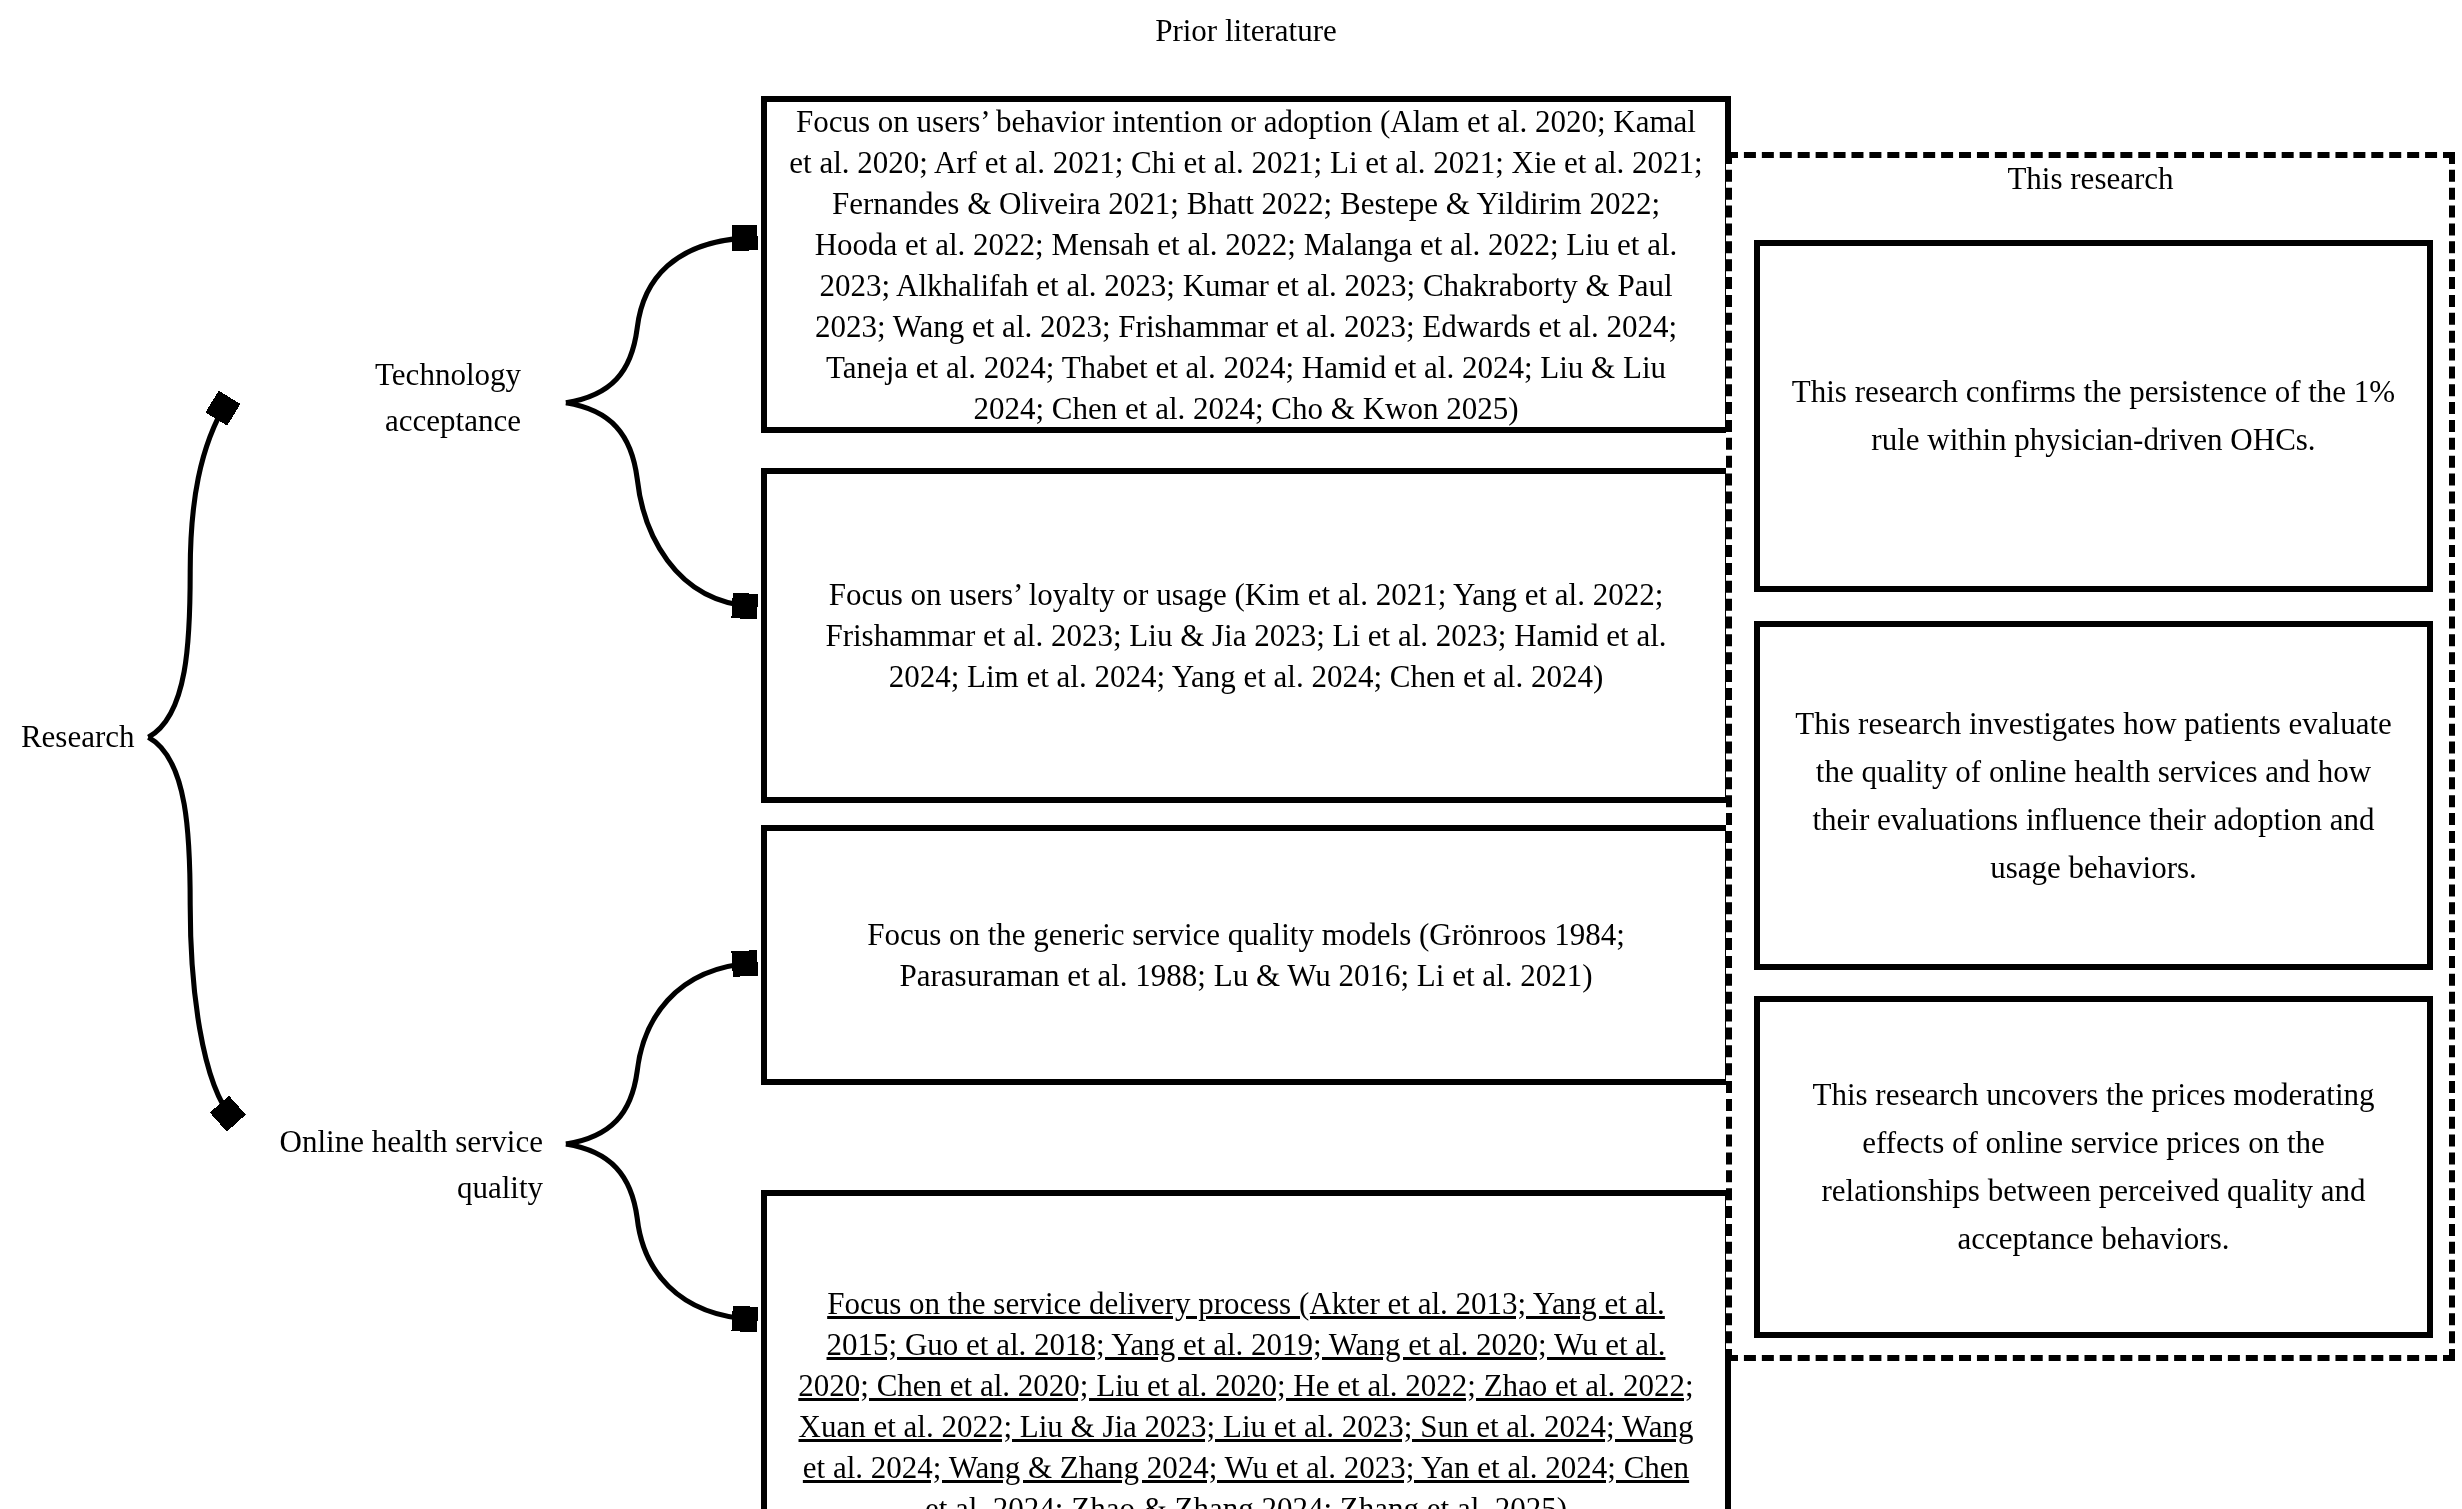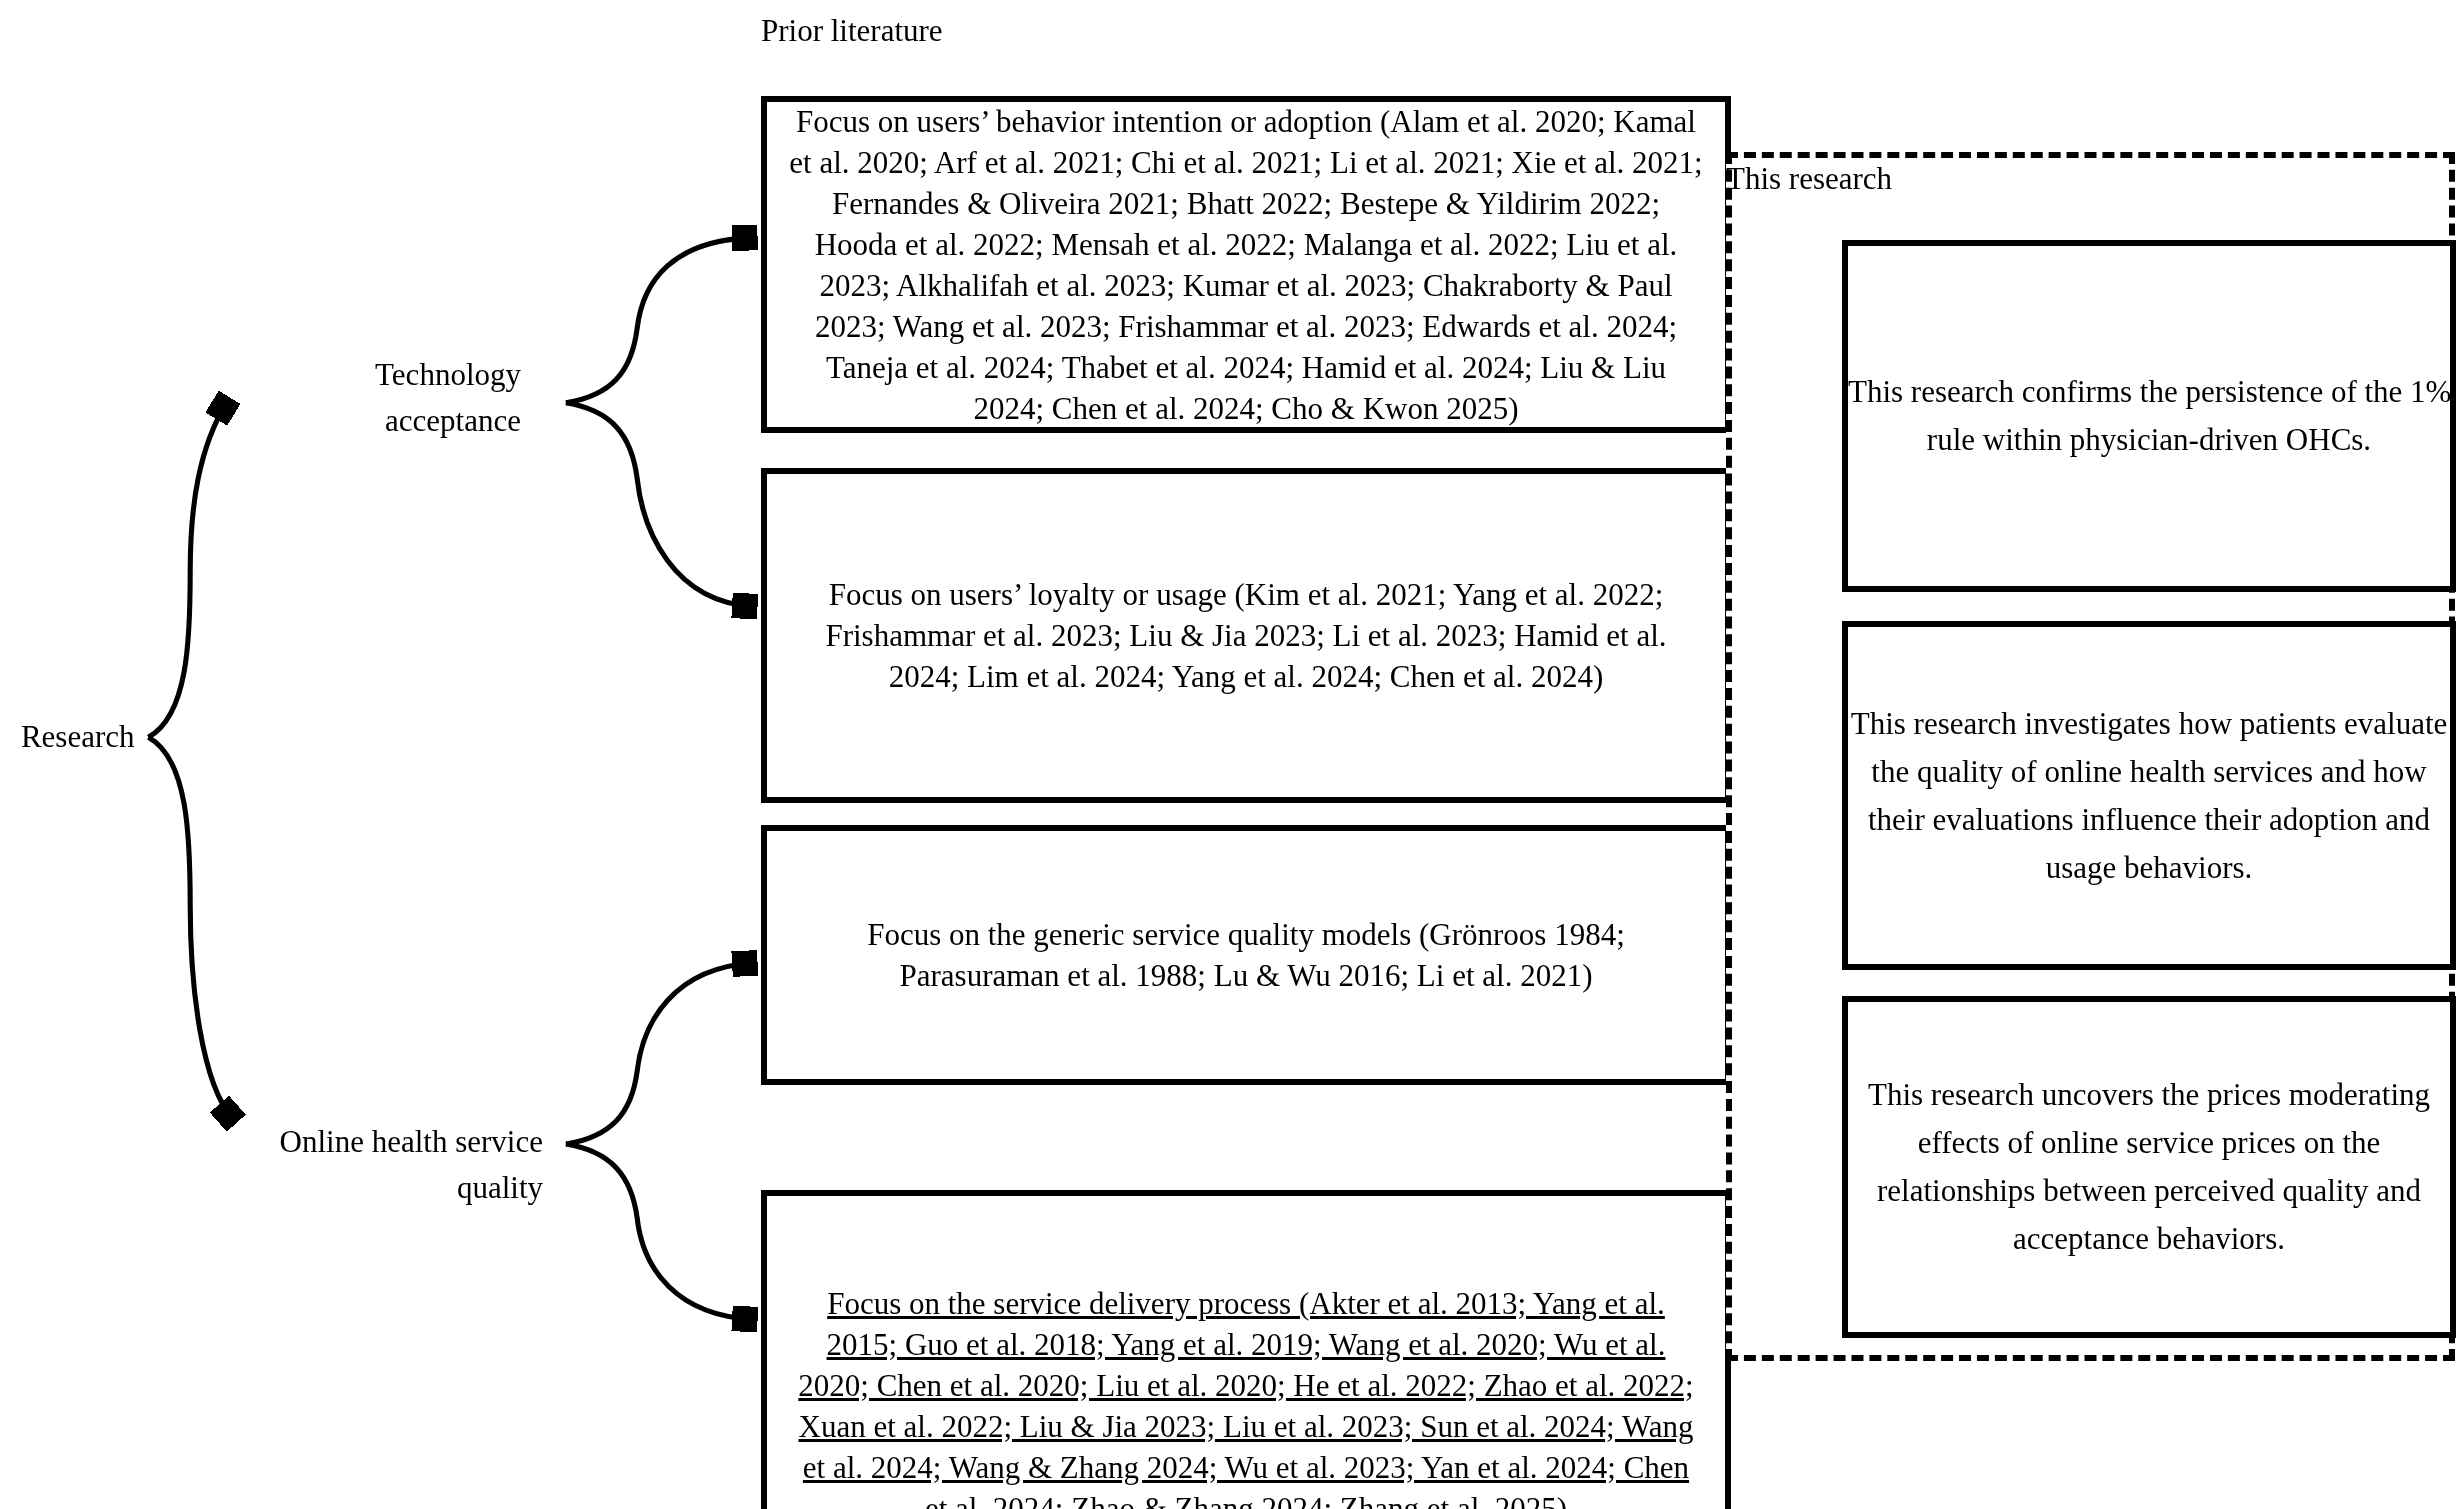--- a/index.html
+++ b/index.html
@@ -8,20 +8,21 @@
     width: 2462px;
     height: 1509px;
     background: #ffffff;
     font-family: "Liberation Serif", "DejaVu Serif", serif;
     color: #000000;
     overflow: hidden;
   }
   .col-title {
     position: absolute;
     font-size: 31px;
+    text-align: center;
     line-height: 35px;
     white-space: nowrap;
   }
   #prior-title { left: 761px; top: 12.5px; width: 970px; }
   #this-research-title { left: 1726px; top: 161px; width: 729px; }
   .side-label {
     position: absolute;
     font-size: 31px;
     line-height: 46px;
     text-align: right;
@@ -51,21 +52,21 @@
   #lit-box-1 { top: 440px;  height: 335px; }
   #lit-box-2 { top: 797px; height: 260px; justify-content: flex-end; }
   #lit-box-3 { top: 1162px; height: 431px; text-decoration: underline; }
   #dashed-panel {
     position: absolute;
     left: 1726px; top: 152px; width: 729px; height: 1209px;
     border: 6.2px dashed #000000;
     box-sizing: border-box;
     background: #ffffff;
   }
-  .res-box { left: 1842px; width: 614px; }
+  .res-box { left: 1754px; width: 679px; }
   #res-box-0 { top: 212px;  height: 352px; }
   #res-box-1 { top: 593px; height: 349px; }
   #res-box-2 { top: 968px; height: 342px; }
   #arrow-layer {
     position: absolute;
     left: 0; top: 0;
     width: 2462px; height: 1509px;
     pointer-events: none;
   }
   #arrow-layer path {

